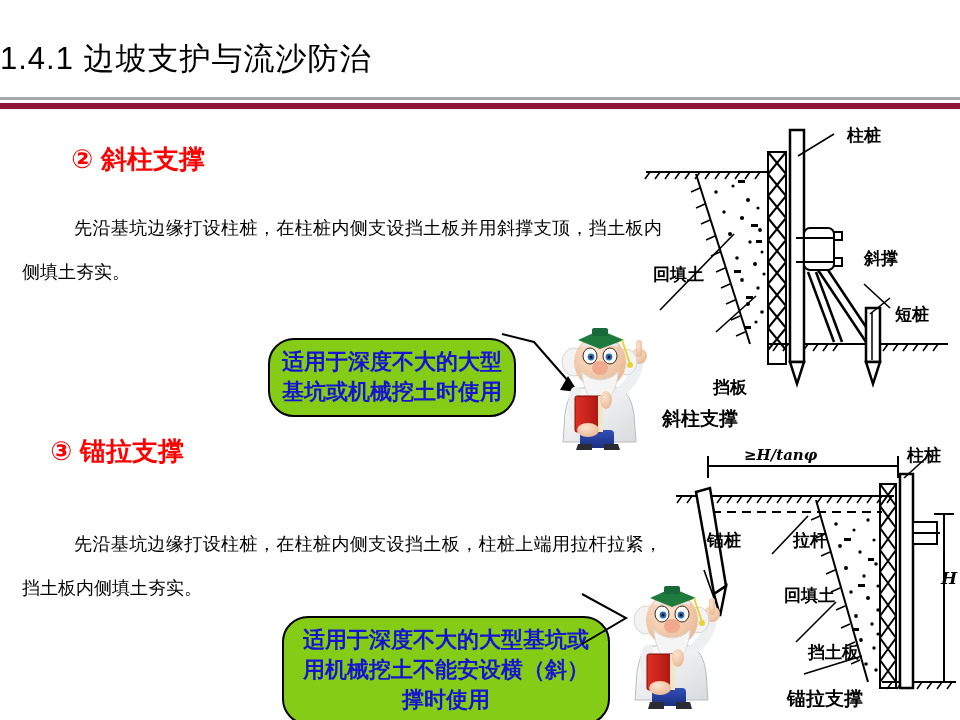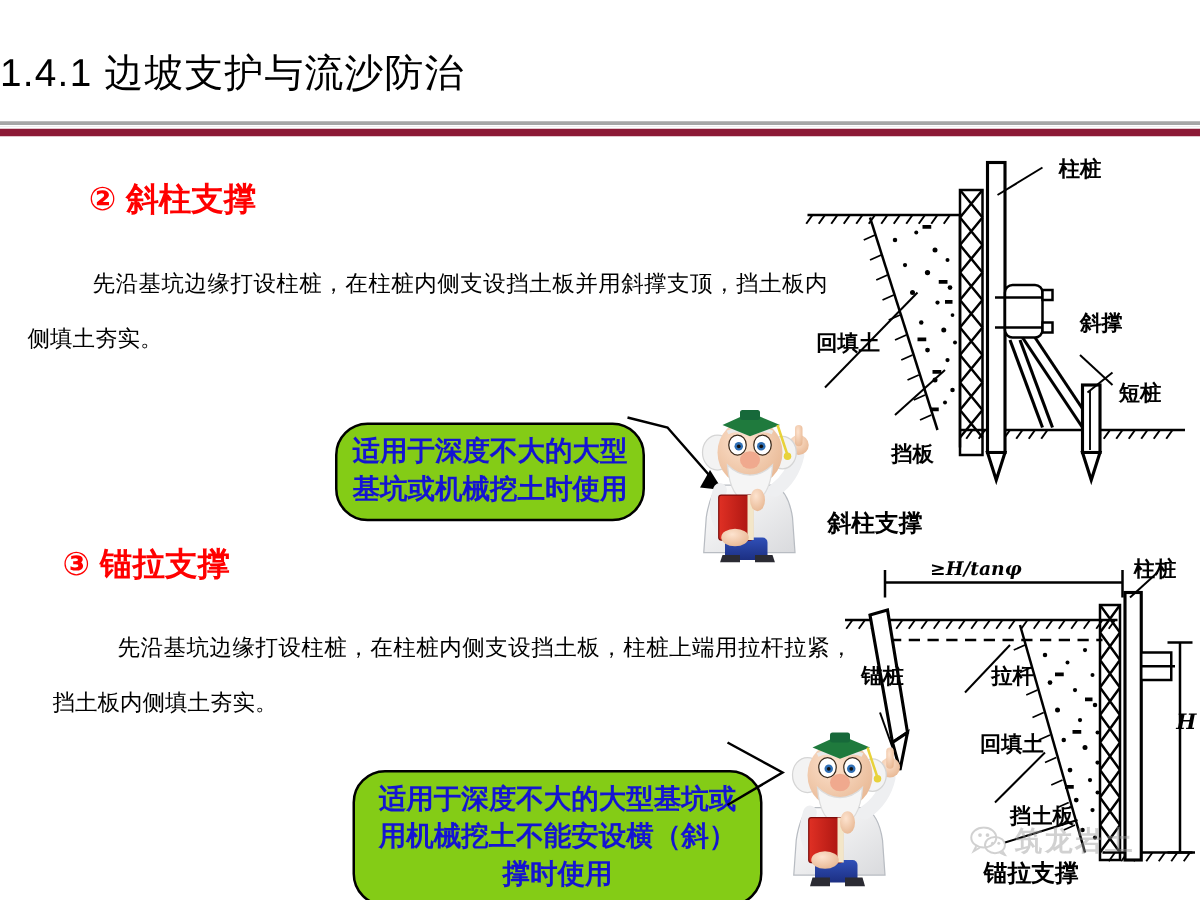--- a/index.html
+++ b/index.html
@@ -42,21 +42,21 @@
   #sec3-head { left: 50px; top: 434px; }
 
   .body-para {
     position: absolute;
     color: #000000; font-size: 18px; line-height: 44px;
     width: 640px; text-indent: 52px;
     text-align: justify;
     font-family: "DejaVu Sans", "Liberation Sans", sans-serif;
   }
   #para2 { left: 22px; top: 206px; }
-  #para3 { left: 22px; top: 497px; margin-left: 20px; }
+  #para3 { left: 22px; top: 522px; }
 
   
   .callout {
     position: absolute;
     border: 2px solid #000000; border-radius: 26px;
     background: #84cc16;
     color: #1414d2; font-weight: bold; font-size: 22px;
     line-height: 30px; text-align: center;
     padding: 7px 10px 8px 10px;
     z-index: 6;
@@ -335,21 +335,21 @@
       <line x1="232" y1="202" x2="252" y2="186"></line>
       <line x1="22" y1="198" x2="96" y2="122"></line>
       <line x1="78" y1="220" x2="118" y2="184"></line>
     </g>
   </svg>
 
   <div class="dlabel" style="left:847px; top:124px;">柱桩</div>
   <div class="dlabel" style="left:864px; top:247px;">斜撑</div>
   <div class="dlabel" style="left:895px; top:303px;">短桩</div>
   <div class="dlabel" style="left:653px; top:263px;">回填土</div>
-  <div class="dlabel" style="left:713px; top:352px;">挡板</div>
+  <div class="dlabel" style="left:713px; top:376px;">挡板</div>
   <div class="dcaption" style="left:662px; top:406px;">斜柱支撑</div>
 
   <svg class="diagram" id="diagram2" width="292" height="268" viewBox="0 0 292 268">
     <g stroke="#000" fill="none" stroke-width="2">
 
       <line x1="40" y1="28" x2="230" y2="28"></line>
       <line x1="40" y1="18" x2="40" y2="40"></line>
       <line x1="230" y1="18" x2="230" y2="40"></line>
 
       <line x1="8" y1="58" x2="226" y2="58"></line>
@@ -434,34 +434,21 @@
       <line x1="236" y1="40" x2="258" y2="20"></line>
       <line x1="46" y1="160" x2="36" y2="132"></line>
       <line x1="104" y1="116" x2="140" y2="78"></line>
       <line x1="128" y1="204" x2="168" y2="164"></line>
       <line x1="136" y1="236" x2="194" y2="218"></line>
     </g>
   </svg>
 
   <div class="dim-label" style="left:744px; top:446px;">≥H/tanφ</div>
   <div class="dlabel" style="left:907px; top:444px;">柱桩</div>
-  <div class="dlabel" style="left:689px; top:529px;">锚桩</div>
+  <div class="dlabel" style="left:707px; top:529px;">锚桩</div>
   <div class="dlabel" style="left:793px; top:529px;">拉杆</div>
   <div class="dlabel" style="left:784px; top:584px;">回填土</div>
   <div class="dlabel" style="left:808px; top:641px;">挡土板</div>
   <div class="dim-label" style="left:941px; top:568px; font-size:17px;">H</div>
   <div class="dcaption" style="left:787px; top:686px;">锚拉支撑</div>
 
-  <div id="watermark">
-    <svg width="30" height="24" viewBox="0 0 30 24">
-      <ellipse cx="11" cy="9" rx="10" ry="8" fill="none" stroke="#9b9b9b" stroke-width="1.6"></ellipse>
-      <circle cx="8" cy="7" r="1.5" fill="#9b9b9b"></circle>
-      <circle cx="14" cy="7" r="1.5" fill="#9b9b9b"></circle>
-      <path d="M5,16 L3,20 L8,17" fill="none" stroke="#9b9b9b" stroke-width="1.6"></path>
-      <ellipse cx="20" cy="15" rx="8" ry="6.5" fill="none" stroke="#9b9b9b" stroke-width="1.6"></ellipse>
-      <circle cx="18" cy="13.5" r="1.2" fill="#9b9b9b"></circle>
-      <circle cx="23" cy="13.5" r="1.2" fill="#9b9b9b"></circle>
-      <path d="M26,20 L28,23 L24,21" fill="none" stroke="#9b9b9b" stroke-width="1.6"></path>
-    </svg>
-    <span class="wm-text">筑龙岩土</span>
-  </div>
 
 </div>
 
 </body></html>

